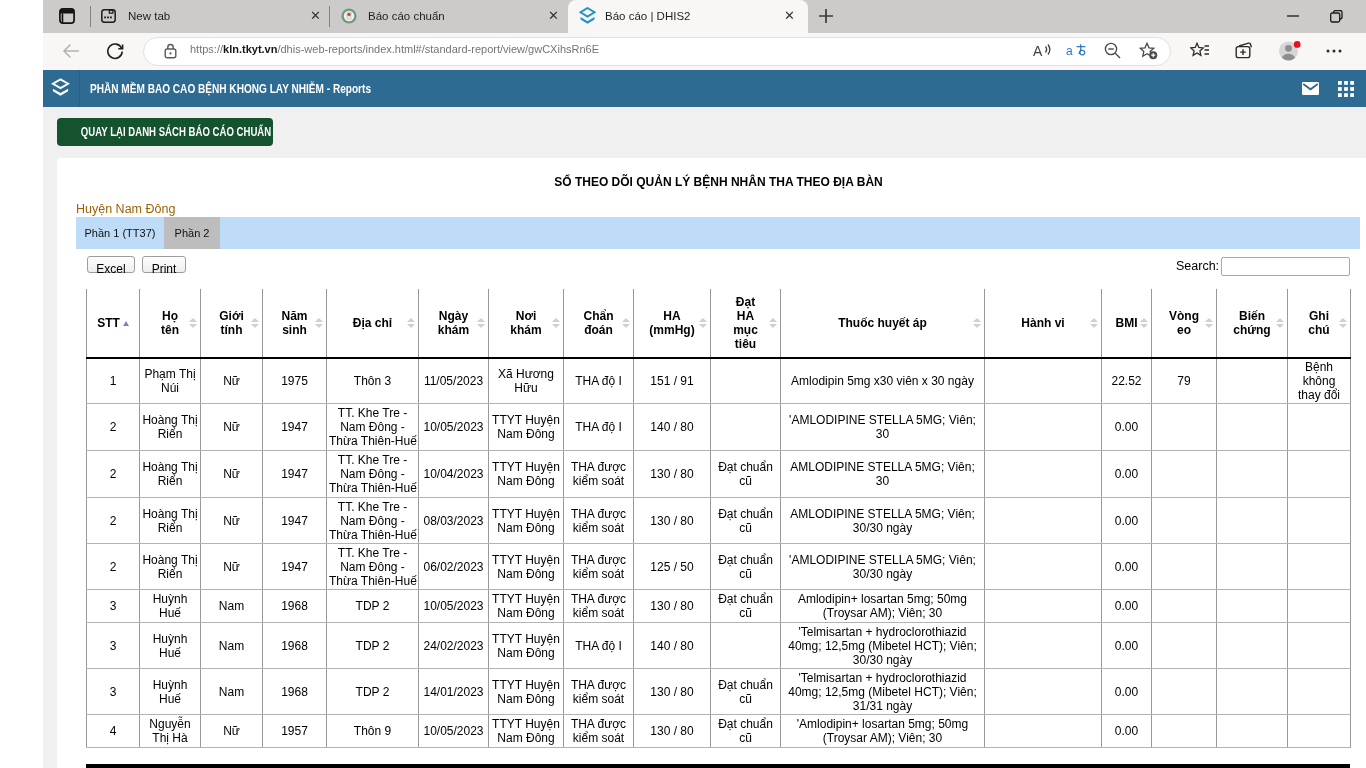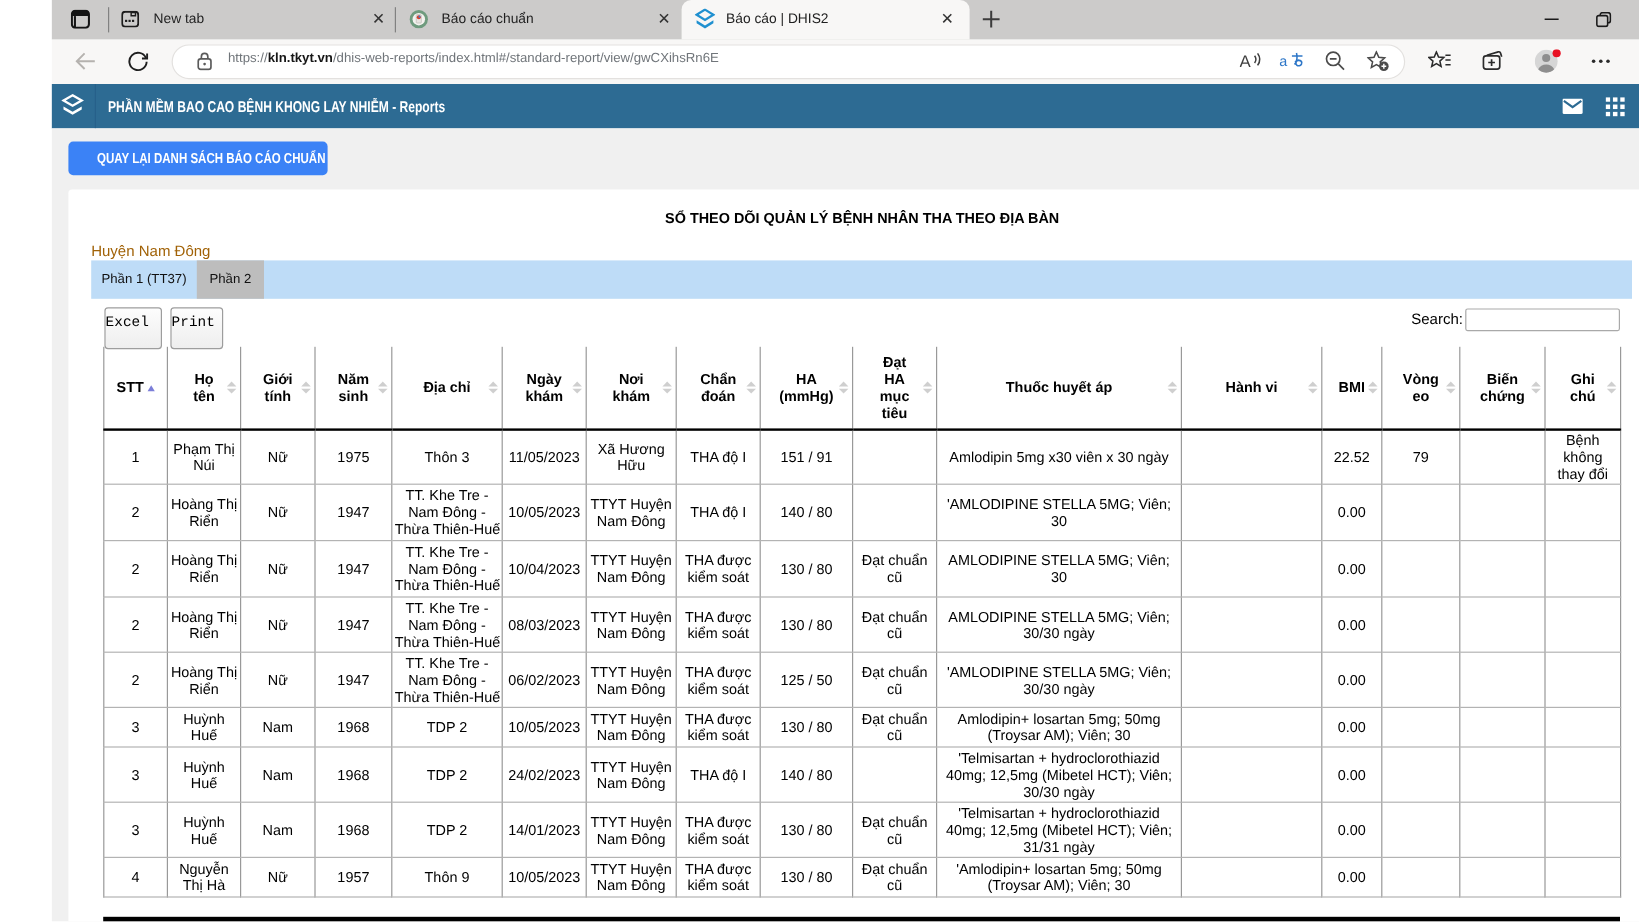--- a/index.html
+++ b/index.html
@@ -22,30 +22,30 @@
 #urltext b { color:#161616; font-weight:bold; }
 
 
 #appbar { left:0; top:70px; width:1366px; height:37px; background:#2d6b93; }
 #logobox { left:36px; top:70px; width:1px; height:37px; background:#26608a; }
 #apptitle { left:47px; top:70px; height:37px; line-height:37px; color:#fff; font-size:13px; font-weight:bold; transform:scaleX(0.775); transform-origin:left center; white-space:nowrap; }
 #avatar { left:1329px; top:74px; width:29px; height:29px; border-radius:50%; background:#2e5170; color:#fff; font-size:12px; font-weight:bold; text-align:center; line-height:29px; }
 
 
 #page { left:0; top:107px; width:1366px; height:661px; background:#f0f0f0; }
-#backbtn { left:14px; top:118px; width:216px; height:28px; background:#3b82f6; border-radius:4px; color:#fff; font-size:12px; font-weight:bold; text-align:center; line-height:28px; white-space:nowrap; }
+#backbtn { left:14px; top:118px; width:216px; height:28px; background:#14532d; border-radius:4px; color:#fff; font-size:12px; font-weight:bold; text-align:center; line-height:28px; white-space:nowrap; }
 #backbtn span { display:inline-block; transform:scaleX(0.8); transform-origin:center; }
 #card { left:14px; top:158px; width:1323px; height:610px; background:#fff; border-radius:3px 3px 0 0; }
 #rtitle { left:14px; top:175px; width:1323px; text-align:center; font-size:12px; font-weight:bold; color:#000; }
 #rsub { left:14px; top:190px; width:1323px; text-align:center; font-size:12.5px; color:#000; }
 #huyen { left:33px; top:202px; font-size:12.5px; color:#a16207; }
 #tabbar { left:33px; top:217px; width:1284px; height:32px; background:#bedcf7; }
 .ptab { top:217px; height:32px; font-size:11px; color:#111; text-align:center; line-height:32px; }
 #ptab2 { left:121px; width:56px; background:#bdbdbd; }
-.btn { top:256px; height:35px; background:linear-gradient(#fdfdfd,#eeeeee); border:1px solid #9d9d9d; border-radius:3px; font-size:12px; color:#000; line-height:25px;font-family:Liberation Mono, monospace; }
+.btn { top:256px; height:17px; background:linear-gradient(#fdfdfd,#eeeeee); border:1px solid #9d9d9d; border-radius:3px; font-size:12px; color:#000; text-align:center; line-height:25px; }
 #searchlbl { left:1133px; top:259px; font-size:12.5px; color:#000; }
 #searchbox { left:1178px; top:257px; width:129px; height:19px; border:1px solid #a9a9a9; border-radius:2px; background:#fff; }
 
 
 #tbl { position:absolute; left:43px; top:289px; border-collapse:collapse; table-layout:fixed; width:1264px; font-size:12px; color:#000; }
 #tbl td, #tbl th { overflow:hidden; padding:1px 2px; line-height:14px; vertical-align:middle; text-align:center; white-space:nowrap; }
 #tbl th { font-weight:bold; position:relative; }
 #tbl td { border:1px solid #999; border-top:1px solid #b3b3b3; border-bottom:1px solid #b3b3b3; }
 #tbl td:first-child { border-left:1px solid #999; }
 tr.grp th { font-size:12.5px; border-top:1px solid #666; border-bottom:2px solid #000; border-left:1px solid #666; border-right:1px solid #666; }

